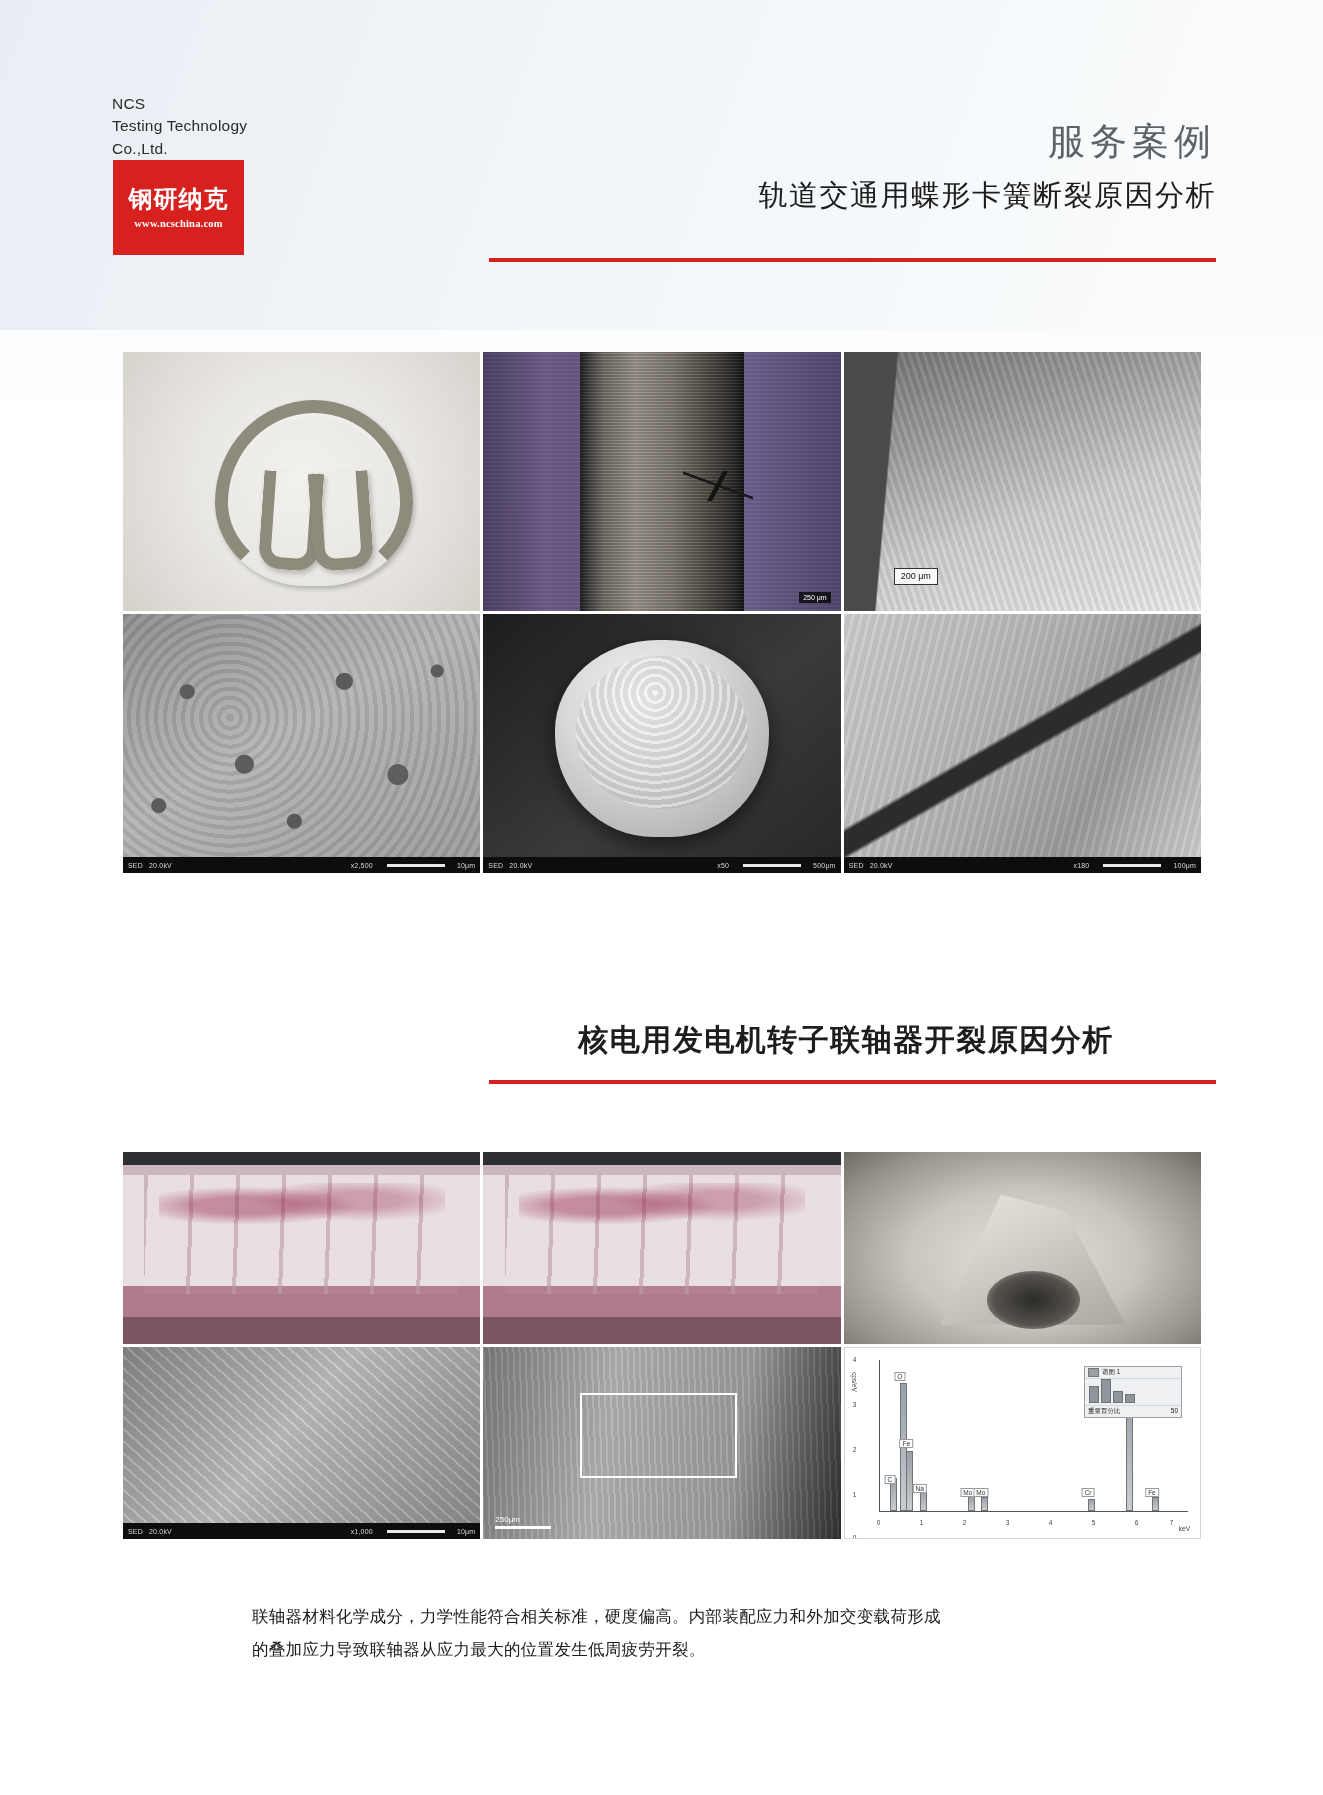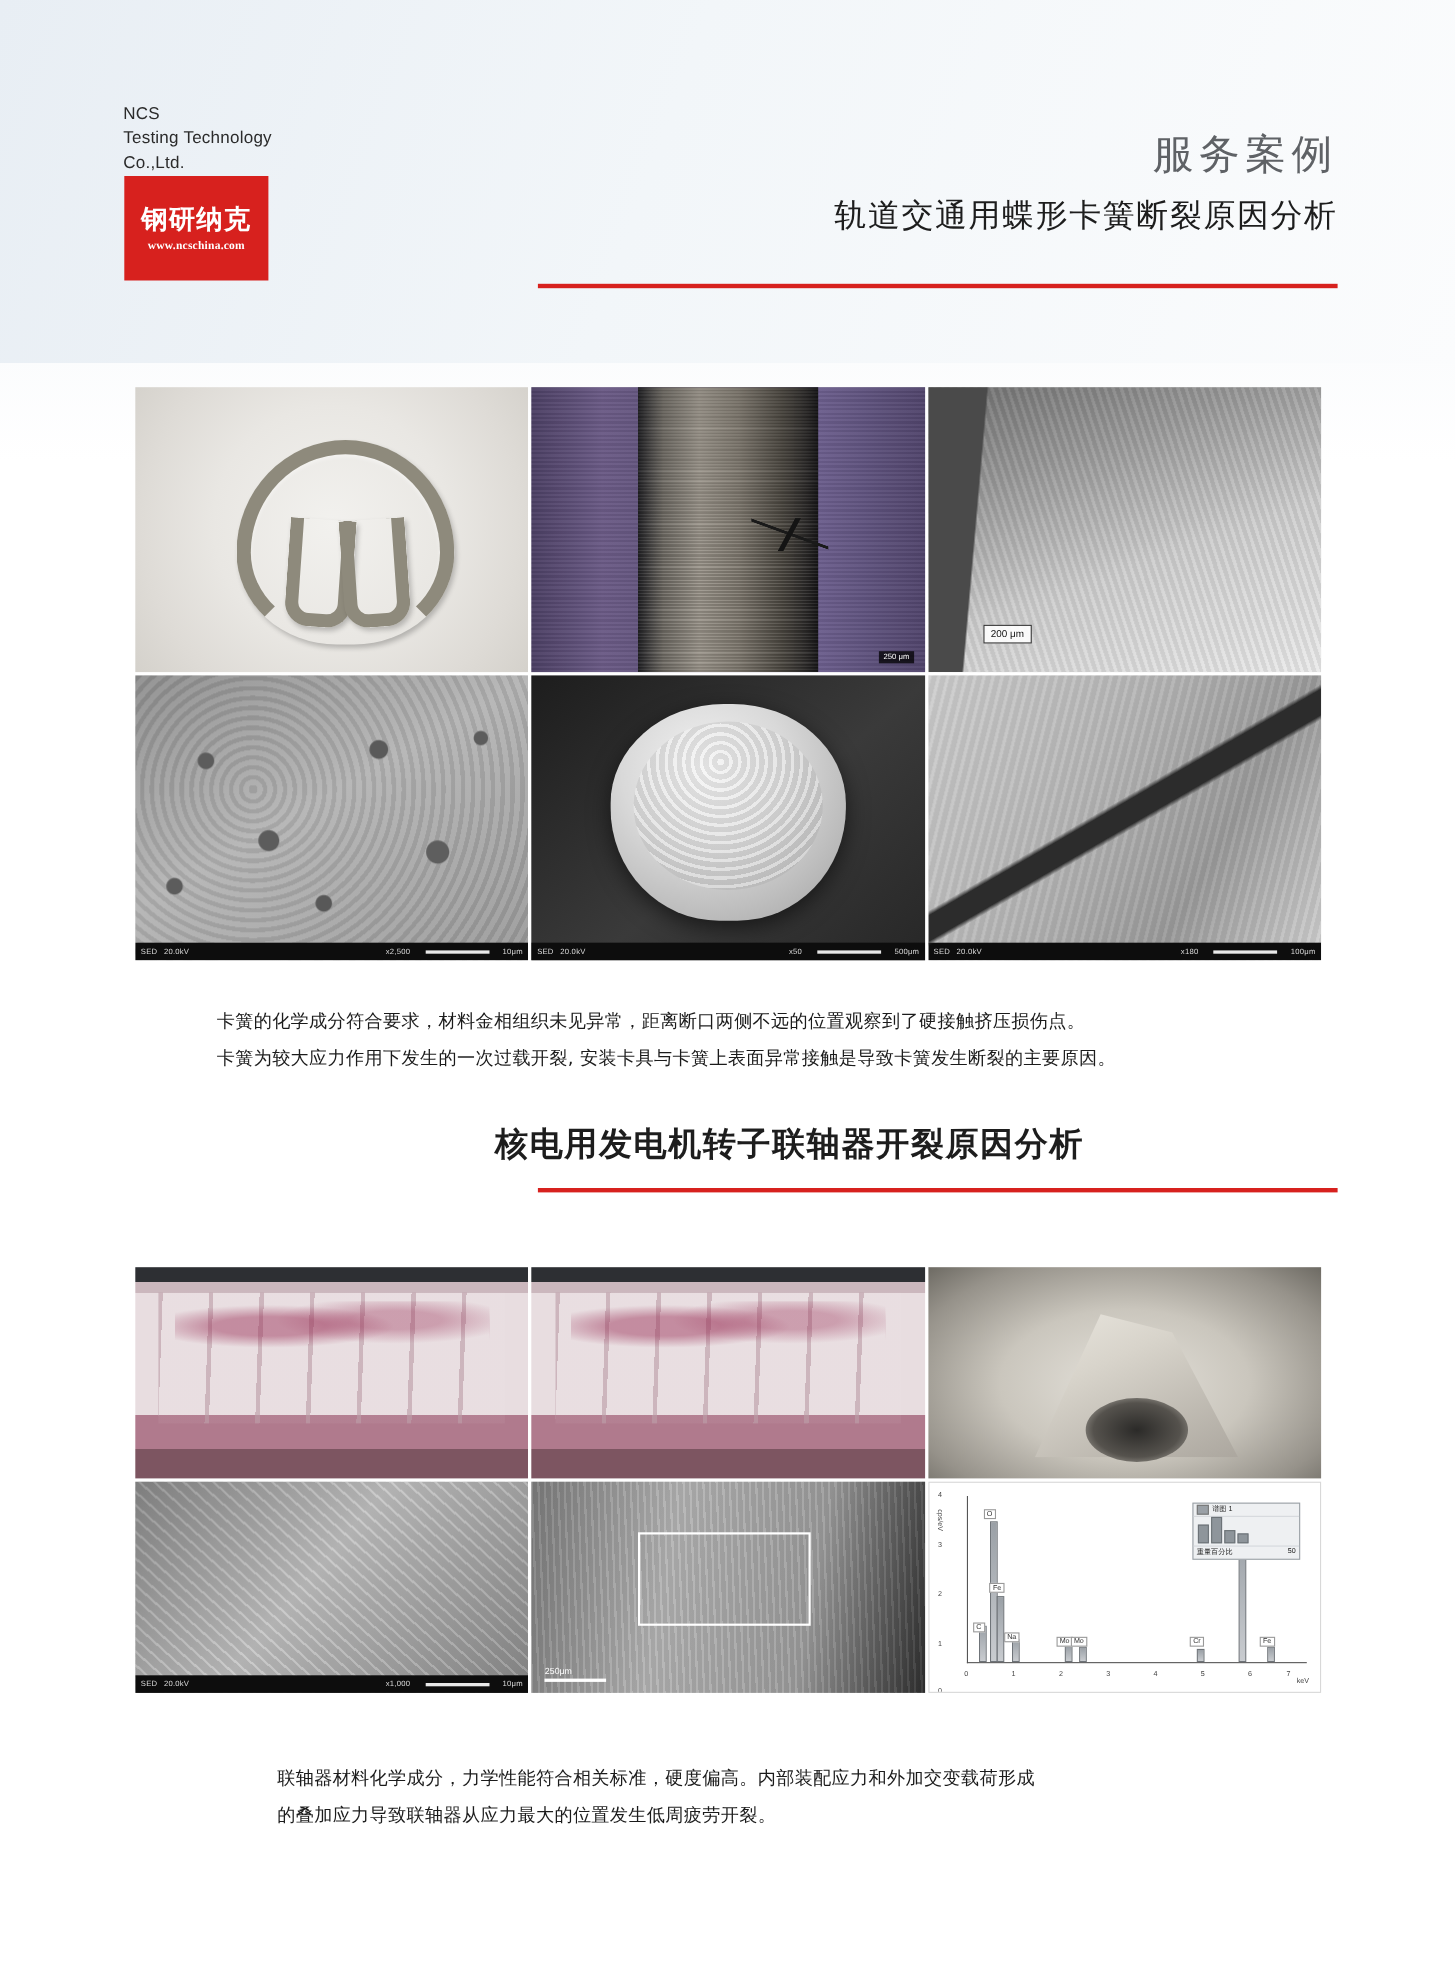--- a/index.html
+++ b/index.html
@@ -102,24 +102,24 @@
     right: 107px;
     top: 258px;
     width: 727px;
     height: 4px;
     background: #d7211e;
   }
 
   
   .section2-head {
     position: absolute;
-    right: 113px;
+    right: 97px;
     top: 1020px;
     width: 760px;
-    text-align: left;
+    text-align: center;
   }
   .section2-title {
     font-size: 30px;
     color: #1d1d1d;
     letter-spacing: 1.5px;
     font-weight: bold;
     font-family: "DejaVu Sans", sans-serif;
   }
   .section2-rule {
     position: absolute;
@@ -531,24 +531,20 @@
       <div class="label-bar">
         <span>SED</span>
         <span>20.0kV</span>
         <span class="lb-mid">x180</span>
         <span class="lb-scale"></span>
         <span class="lb-right">100μm</span>
       </div>
     </div>
   </div>
 
-  <div class="caption" id="caption-one">
-    <p>卡簧的化学成分符合要求，材料金相组织未见异常，距离断口两侧不远的位置观察到了硬接触挤压损伤点。</p>
-    <p>卡簧为较大应力作用下发生的一次过载开裂, 安装卡具与卡簧上表面异常接触是导致卡簧发生断裂的主要原因。</p>
-  </div>
 
   <div class="section2-head">
     <div class="section2-title">核电用发电机转子联轴器开裂原因分析</div>
   </div>
   <div class="section2-rule"></div>
 
   <div class="grid" id="grid-two">
 
     <div class="cell img-rotor">
       <div class="rotor-slots"></div>

